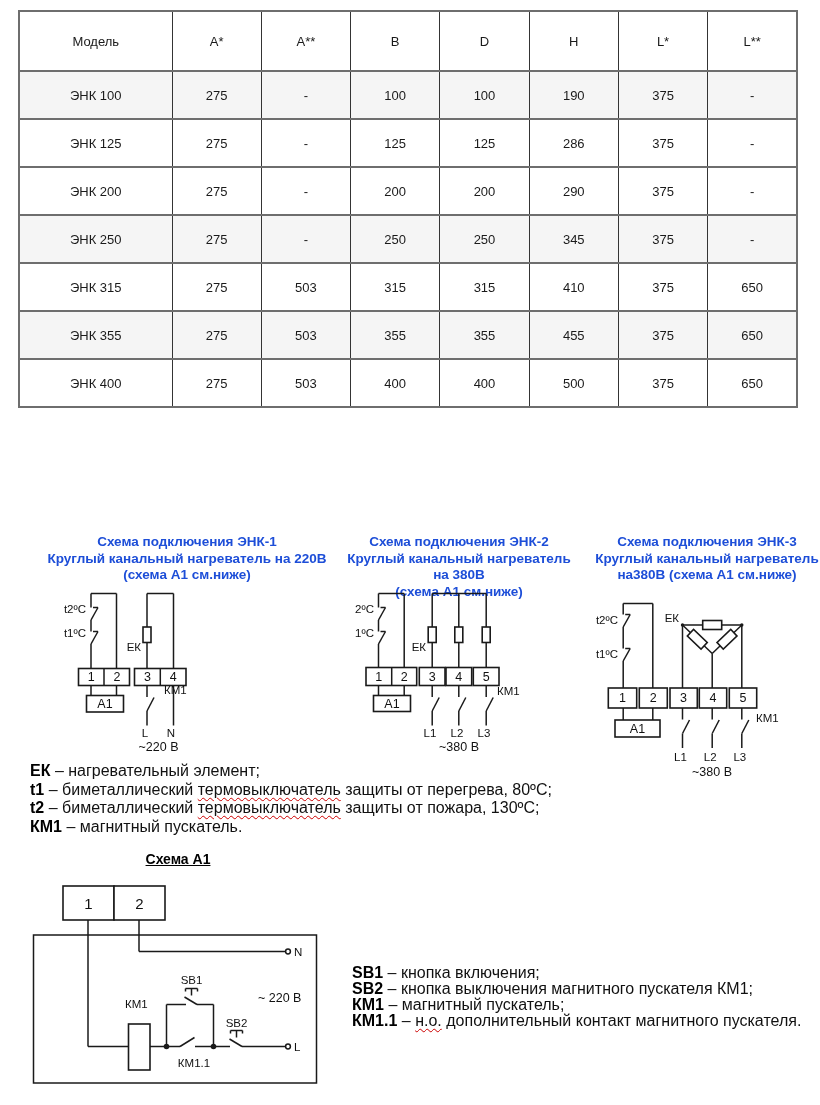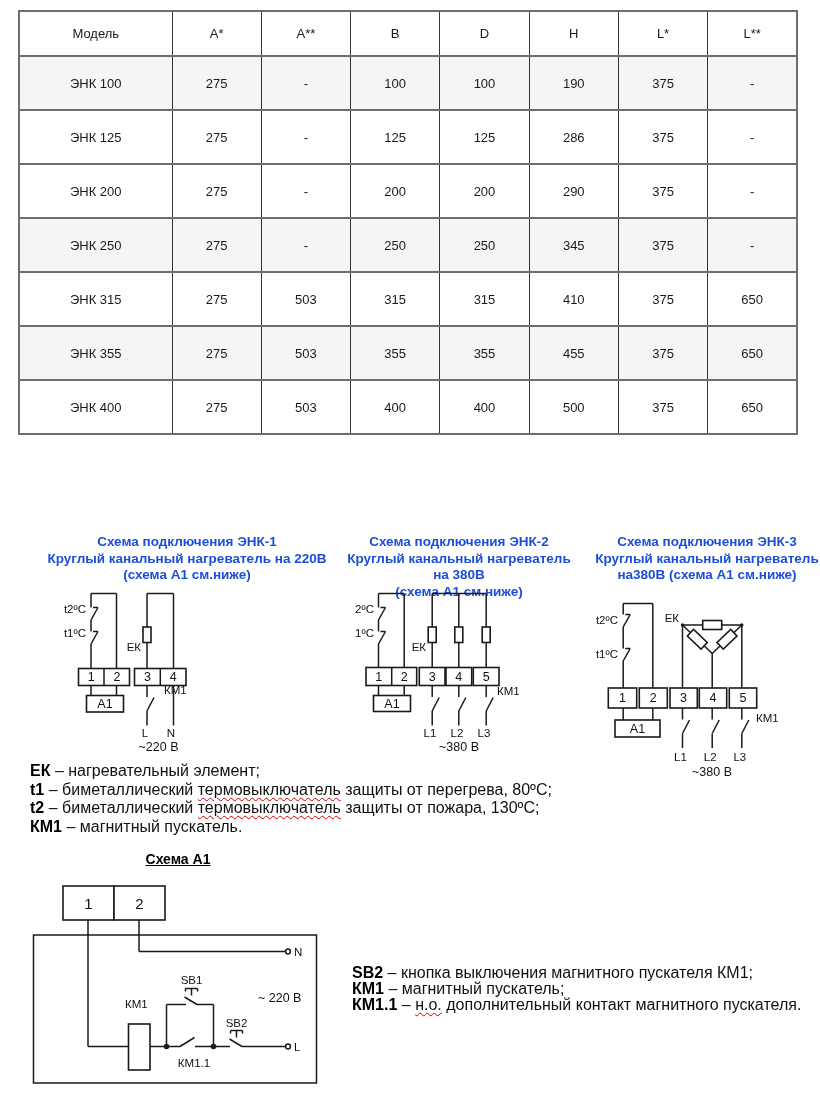--- a/index.html
+++ b/index.html
@@ -10,22 +10,22 @@
   .dim-table{position:absolute;left:18px;top:10px;width:780px;
              border-collapse:collapse;table-layout:fixed;
              border:2px solid var(--border_row,#6e6e6e);}
   .dim-table th,.dim-table td{
      border-left:1px solid var(--border_dark,#343434);
      border-right:1px solid var(--border_dark,#343434);
      border-top:2px solid var(--border_row,#6e6e6e);
      border-bottom:2px solid var(--border_row,#6e6e6e);
      text-align:center;vertical-align:middle;
      font-size:13px;color:#1a1a1a;font-weight:400;background:#fff;}
-  .dim-table thead tr{height:45px;}
-  .dim-table tbody tr{height:54px;}
+  .dim-table thead tr{height:60px;}
+  .dim-table tbody tr{height:48px;}
   .dim-table tbody tr.alt td{background:var(--row_alt,#f5f5f5);}
 
   
   .diag-title{position:absolute;text-align:center;font-weight:bold;
               font-size:13.5px;line-height:16.5px;color:#1d4ed8;}
   #dt1{left:8px;  top:534px;width:358px;}
   #dt2{left:345px;top:534px;width:228px;}
   #dt3{left:594px;top:534px;width:226px;}
 
   
@@ -424,20 +424,24 @@
     <line x1="212" y1="166.5" x2="255.5" y2="166.5"></line>
     <circle class="term" cx="258" cy="166.5" r="2.4"></circle>
   </g>
   <text x="206.5" y="147" text-anchor="middle">SB2</text>
   <text x="264" y="171" text-anchor="start">L</text>
   <text class="volt" x="228" y="122" text-anchor="start">~ 220 В</text>
 </svg>
 
 <div class="legend" id="legend2">
   <div>
+    <span class="term">SB1</span>
+    <span>– кнопка включения;</span>
+  </div>
+  <div>
     <span class="term">SB2</span>
     <span>– кнопка выключения магнитного пускателя КМ1;</span>
   </div>
   <div>
     <span class="term">КМ1</span>
     <span>– магнитный пускатель;</span>
   </div>
   <div>
     <span class="term">КМ1.1</span>
     <span>–</span>

